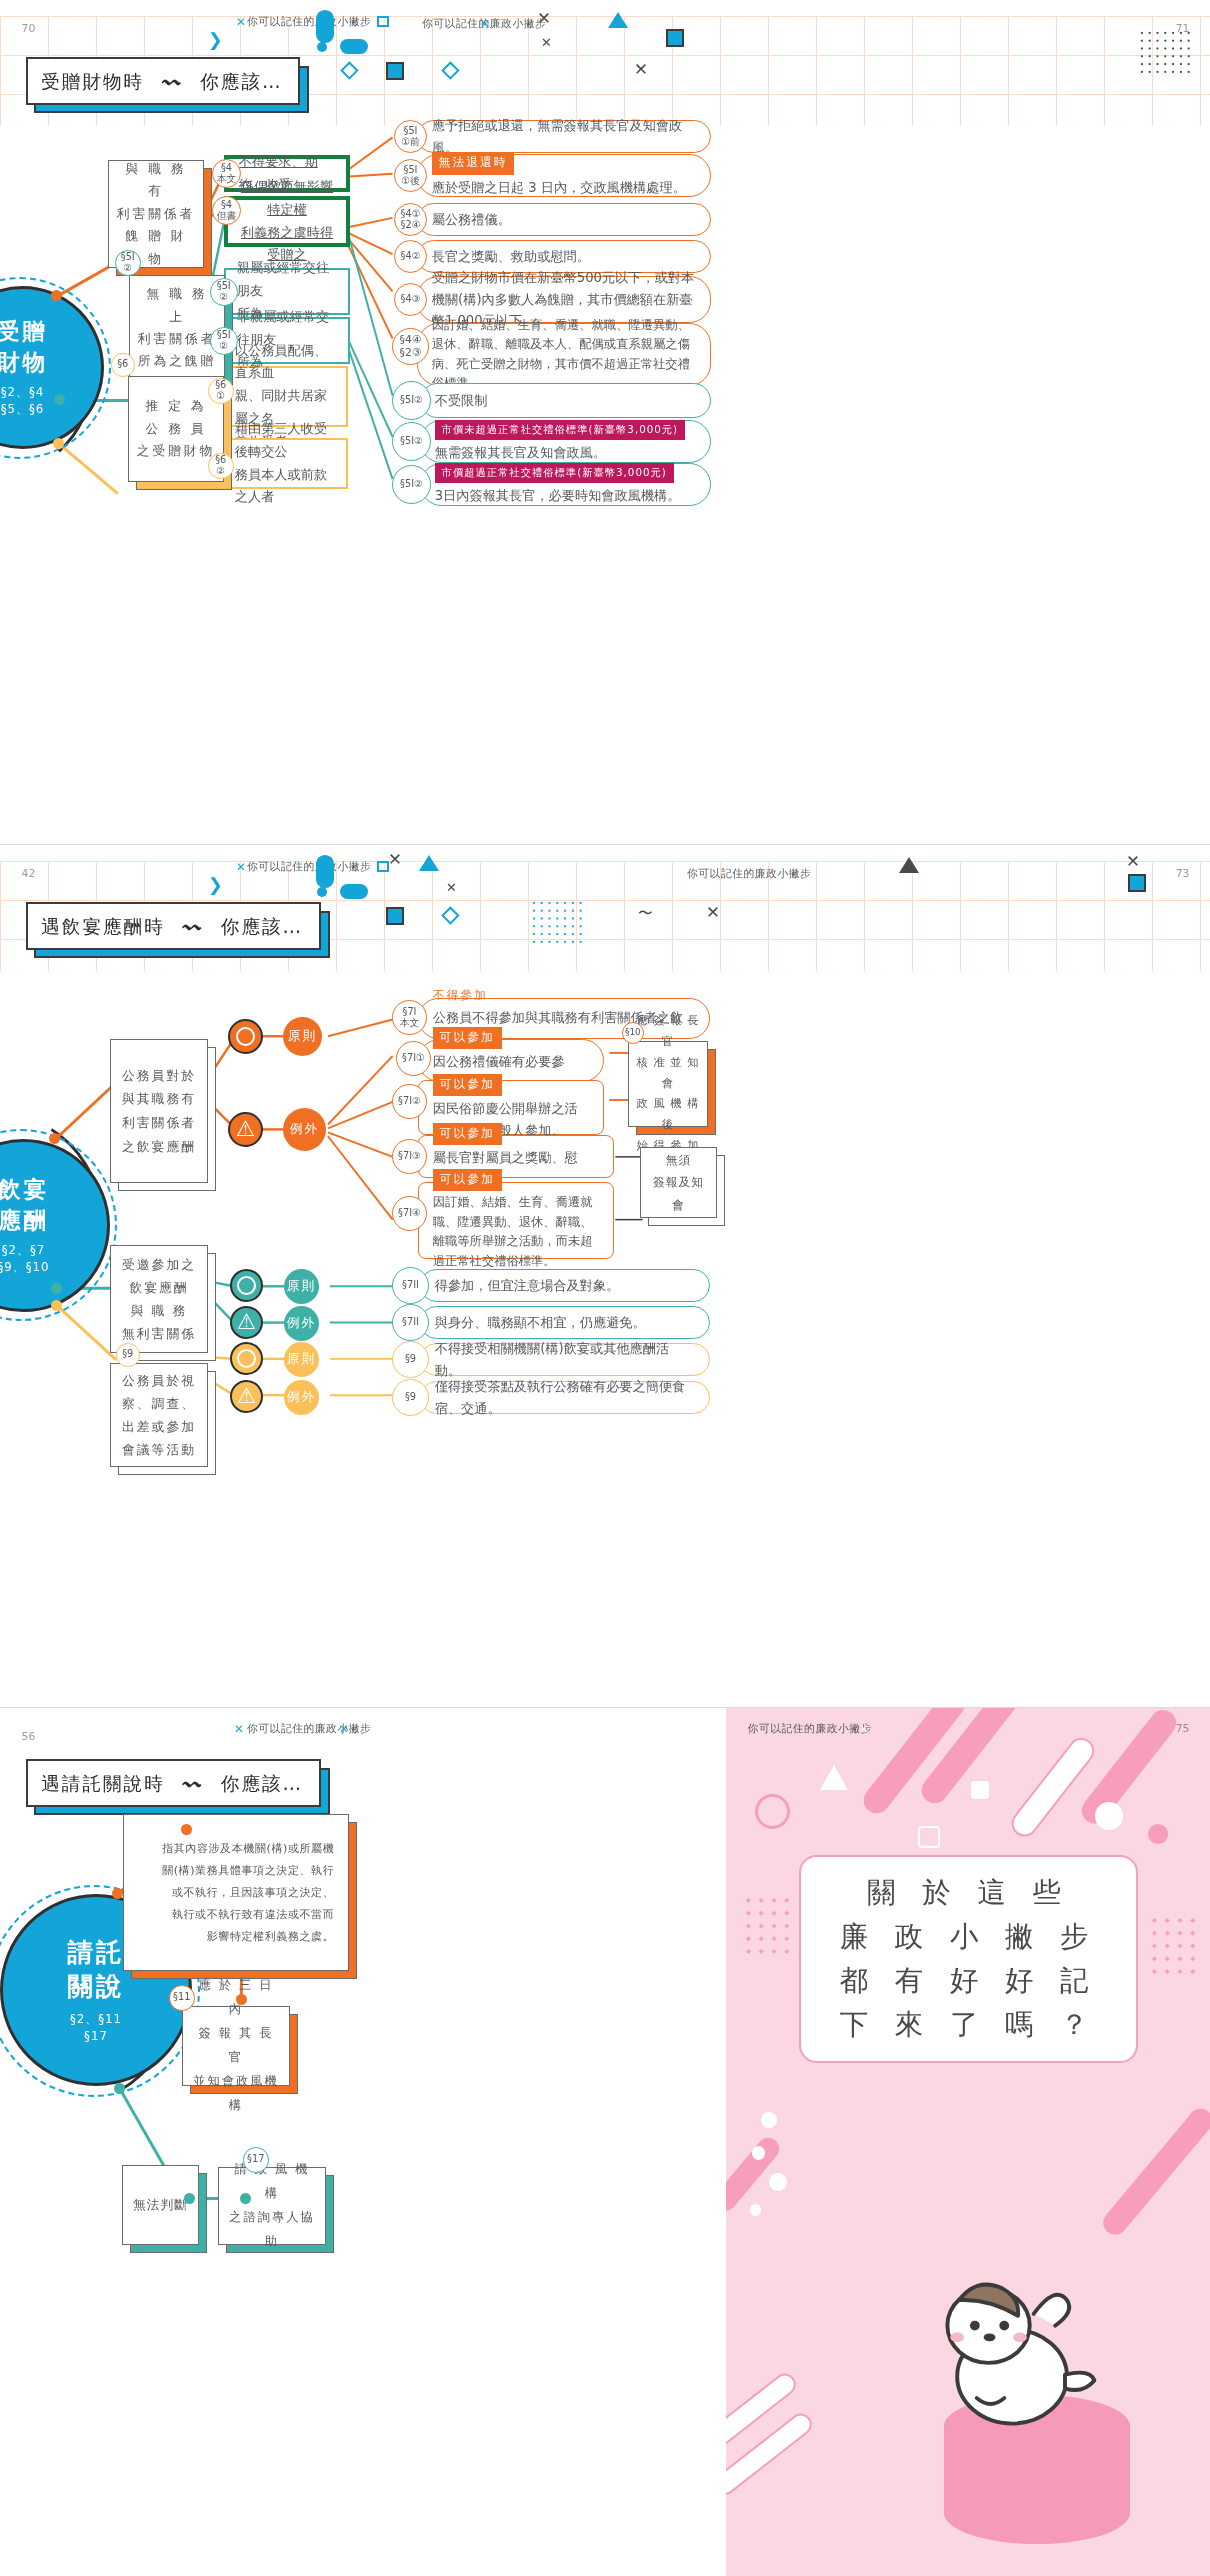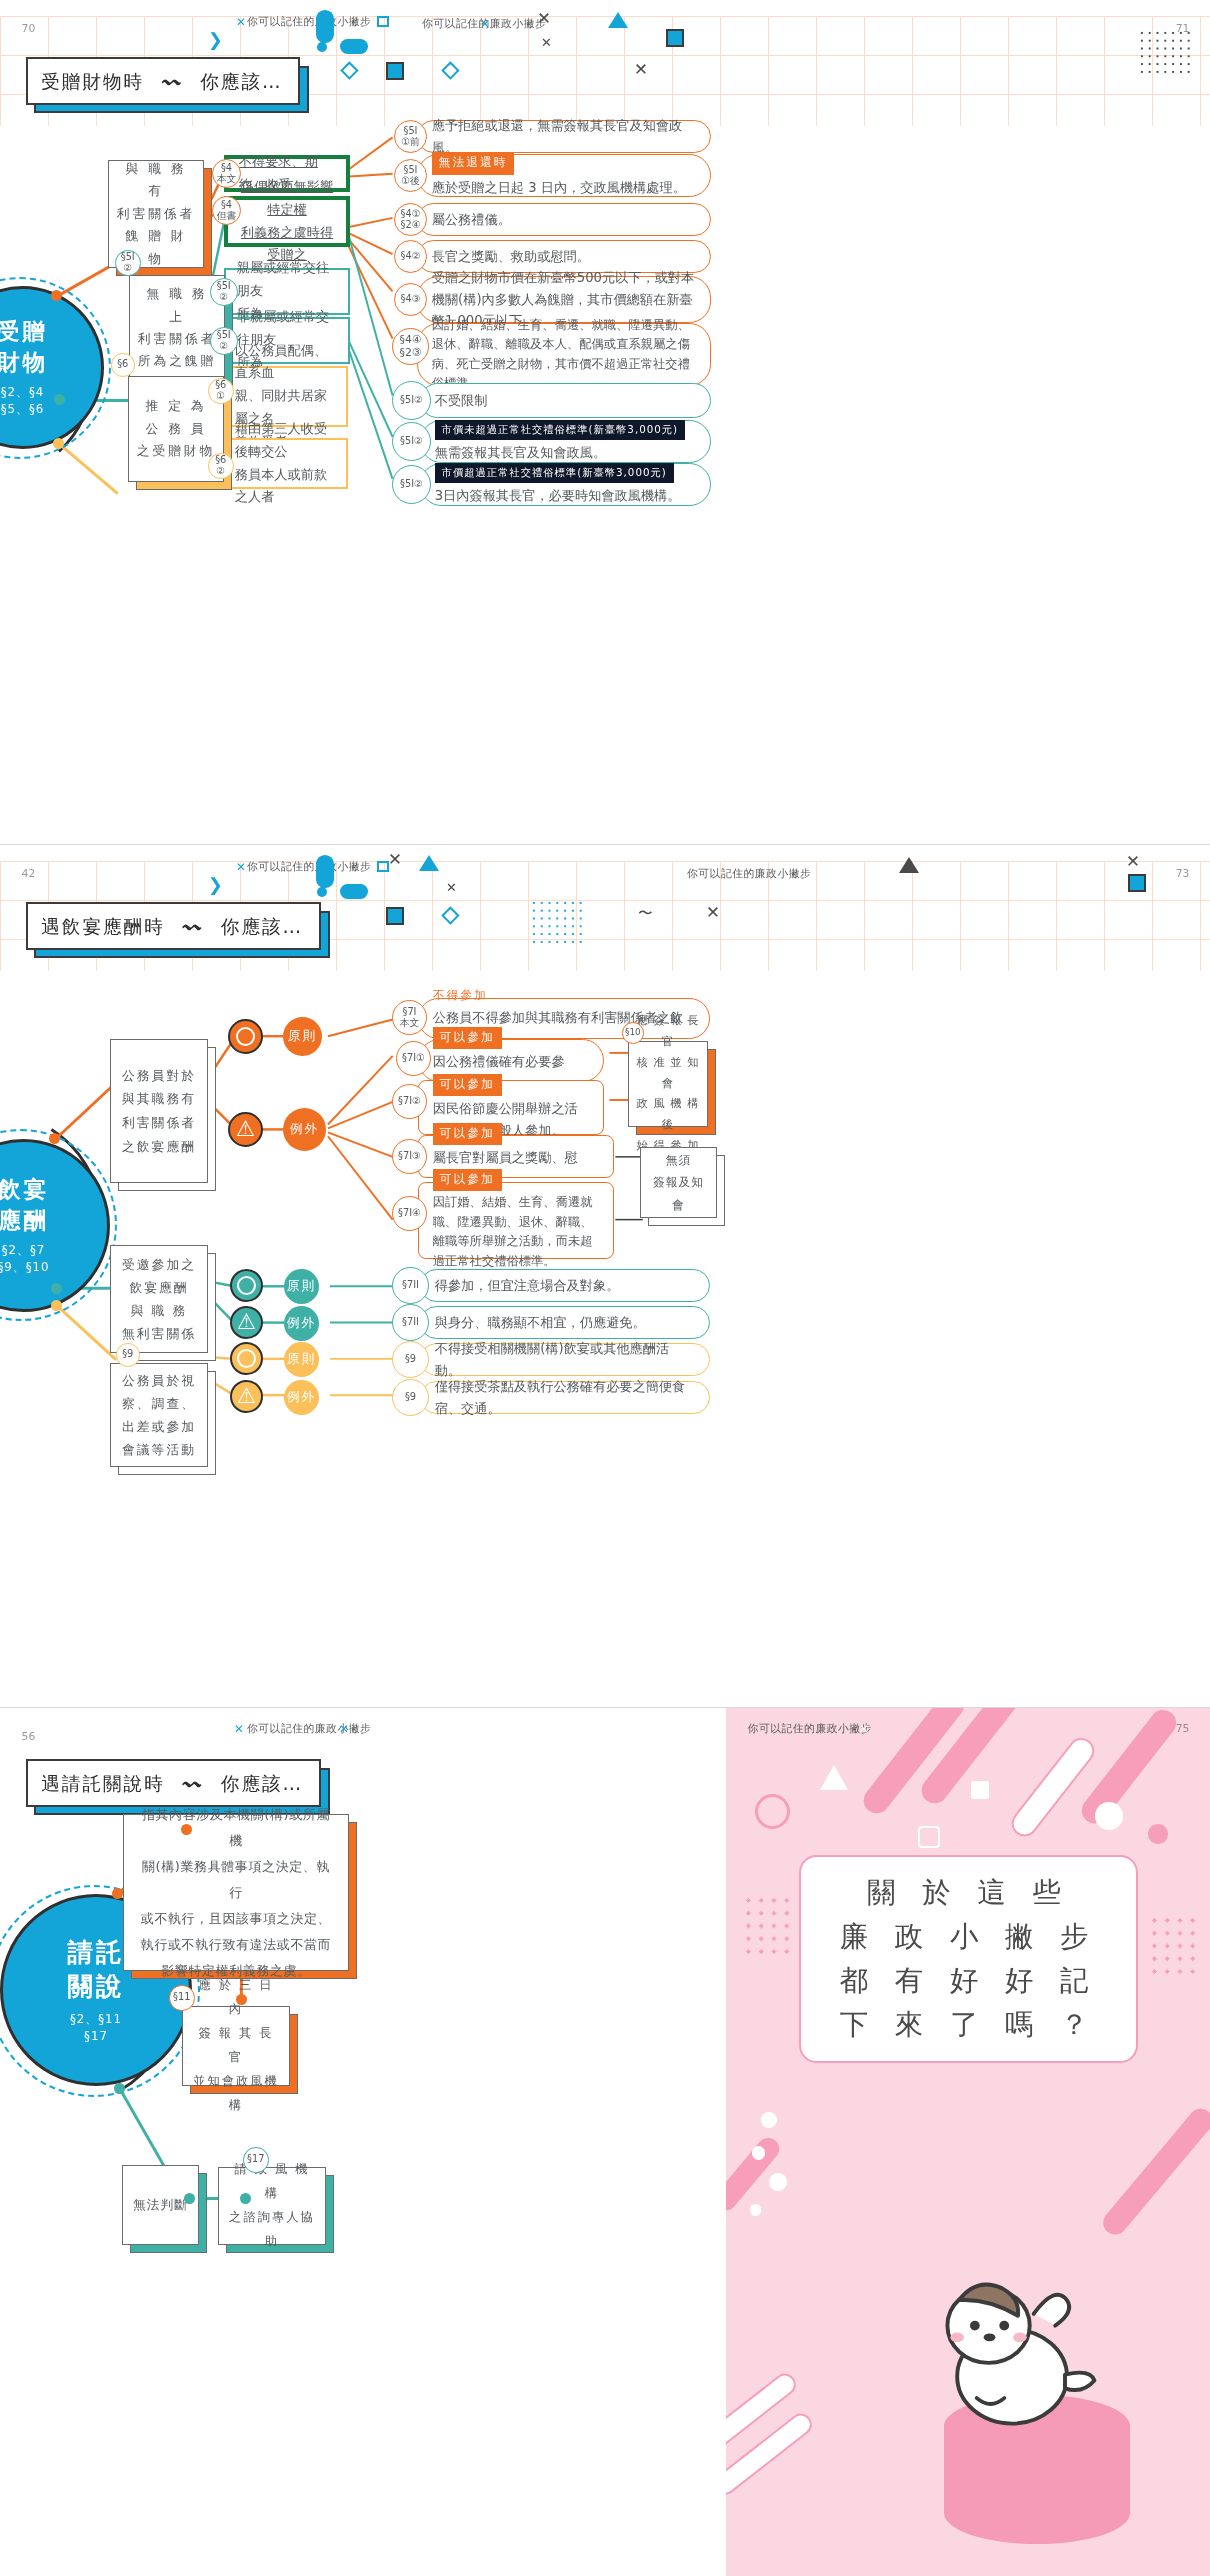--- a/index.html
+++ b/index.html
@@ -81,21 +81,21 @@
   
   .card { position:absolute; background:#fff; display:flex; flex-direction:column;
     justify-content:center; font-size:13.2px; line-height:1.65; color:#55595c;
     padding:5.9px 13.7px; border-radius:21.6px; }
   .card.or { border:1.6px solid #ef7023; }
   .card.te { border:1.6px solid #3fb0a5; }
   .card.ye { border:1.6px solid #fbc05a; }
   .tag { display:inline-block; color:#fff; font-size:11.8px; letter-spacing:2px;
     padding:1px 6.9px 2px; margin-bottom:2px; align-self:flex-start; }
   .tag.or { background:#ef7023; }
-  .tag.te { background:#0f172a; }
+  .tag.te { background:#be185d; }
 
   
   .bub { position:absolute; border-radius:50%; background:#fff;
     display:flex; flex-direction:column; align-items:center; justify-content:center;
     font-size:9.8px; line-height:1.12; color:#55595c; text-align:center; z-index:6; }
   .bub.or { border:1.6px solid #ef7023; }
   .bub.te { border:1.6px solid #3fb0a5; }
   .bub.ye { border:1.6px solid #fbc05a; }
   .bub.big { font-size:11.8px; }
 
@@ -663,21 +663,21 @@
   </div>
   <div class="nd or" style="left:112px;top:180px"></div>
   <div class="nd te" style="left:114px;top:375px"></div>
   <div class="nd or" style="left:236px;top:286px"></div>
   <div class="nd te" style="left:240px;top:485px"></div>
   <div class="nd te" style="left:184px;top:485px"></div>
   <div class="nd or" style="left:181px;top:116px"></div>
 
   <div class="box3d or" style="left:123px;top:98px;width:226px;height:157px">
     <div class="s"></div>
-    <div class="f" style="font-size:13px;letter-spacing:0.6px;line-height:2.0;align-items:center;padding:9.8px 13.7px">
+    <div class="f" style="font-size:11px;letter-spacing:0.6px;line-height:2.0;align-items:flex-end;padding:9.8px 13.7px">
       <div>指其內容涉及本機關(構)或所屬機</div>
       <div>關(構)業務具體事項之決定、執行</div>
       <div>或不執行，且因該事項之決定、</div>
       <div>執行或不執行致有違法或不當而</div>
       <div>影響特定權利義務之虞。</div>
     </div>
   </div>
 
   <div class="bub or" style="left:169px;top:277px;width:25.5px;height:25.5px">
     <span>§11</span>

